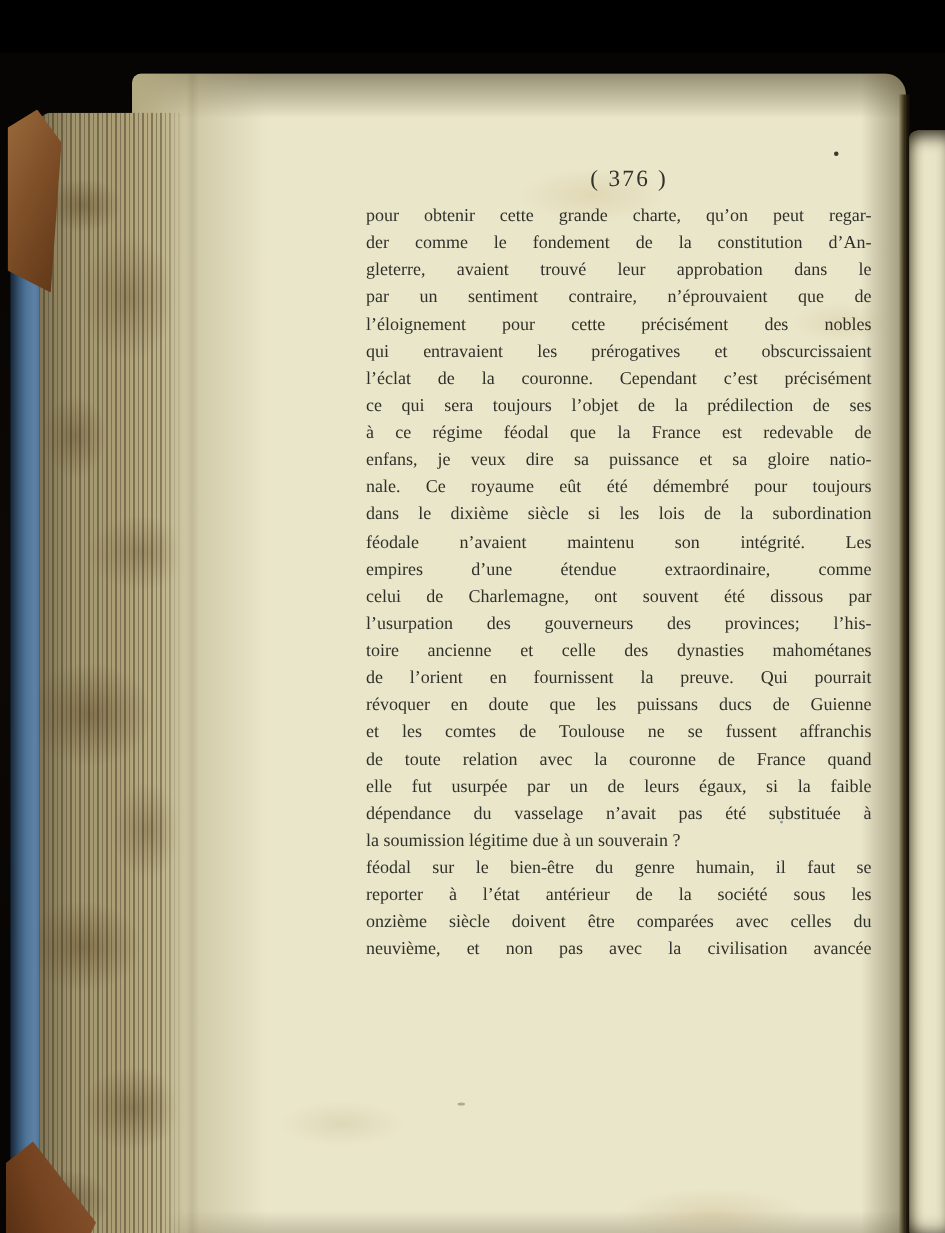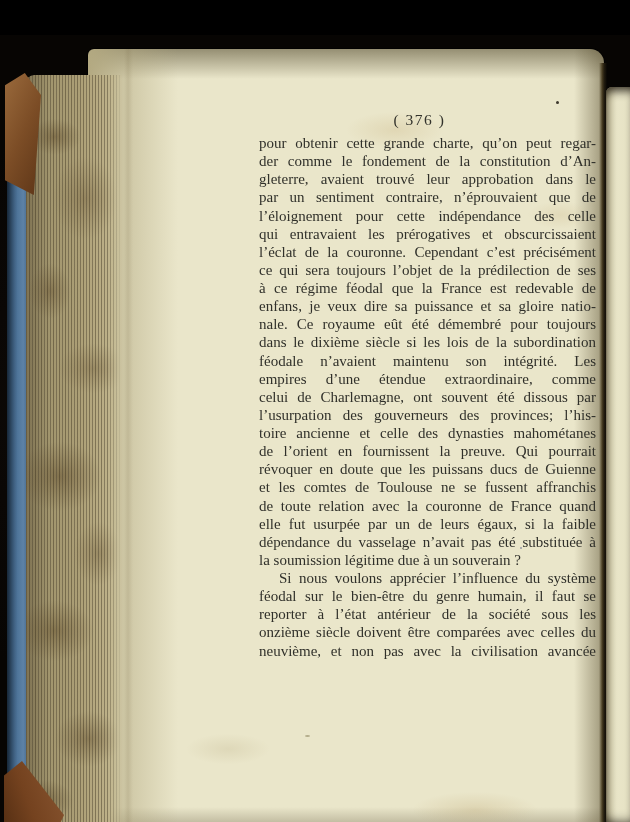--- a/index.html
+++ b/index.html
@@ -79,22 +79,22 @@
     background:linear-gradient(90deg,#d9d4b2 0%,#e9e5c8 45%,#e6e2c4 100%);
     border-radius:6px 0 0 8px;
     box-shadow:inset 8px 0 8px -6px rgba(60,50,28,.6), inset 0 10px 10px -6px rgba(20,15,8,.8), inset 0 -12px 12px -8px rgba(20,15,8,.85);
   }
   
   .page-number{
     position:absolute;left:251px;top:76px;width:337px;z-index:6;
     text-align:center;font-size:15.5px;letter-spacing:1.5px;color:#32322b;
   }
   .text-block{
-    position:absolute;left:259px;top:99px;width:337px;z-index:6;
-    font-size:15px;line-height:18.12px;color:#30302a;
+    position:absolute;left:244px;top:99px;width:337px;z-index:6;
+    font-size:12px;line-height:18.12px;color:#30302a;
   }
   .tline{text-align:justify;text-align-last:justify;}
   .tline.end{text-align-last:left;}
   .tline.indent{text-indent:20px;}
   
   .speck{position:absolute;border-radius:50%;z-index:6;}
   .speck.s1{left:556px;top:66px;width:3px;height:3px;background:#3d382c;}
   .speck.s2{left:305px;top:700px;width:5px;height:2px;background:rgba(110,100,60,.45);}
   .speck.s3{left:520px;top:512px;width:2px;height:2px;background:rgba(80,90,130,.55);}
 </style>
@@ -117,41 +117,40 @@
   <div class="gutter"></div>
   <div class="facing-page"></div>
 
   <div class="page-number">( 376 )</div>
 
   <div class="text-block">
     <div class="tline">pour obtenir cette grande charte, qu’on peut regar-</div>
     <div class="tline">der comme le fondement de la constitution d’An-</div>
     <div class="tline">gleterre, avaient trouvé leur approbation dans le</div>
     <div class="tline">par un sentiment contraire, n’éprouvaient que de</div>
-    <div class="tline">l’éloignement pour cette indépendance des celle</div>
+    <div class="tline">l’éloignement pour cette précisément des nobles</div>
     <div class="tline">qui entravaient les prérogatives et obscurcissaient</div>
     <div class="tline">l’éclat de la couronne. Cependant c’est précisément</div>
     <div class="tline">ce qui sera toujours l’objet de la prédilection de ses</div>
     <div class="tline">à ce régime féodal que la France est redevable de</div>
     <div class="tline">enfans, je veux dire sa puissance et sa gloire natio-</div>
     <div class="tline">nale. Ce royaume eût été démembré pour toujours</div>
     <div class="tline">dans le dixième siècle si les lois de la subordination</div>
     <div class="tline">féodale n’avaient maintenu son intégrité. Les</div>
     <div class="tline">empires d’une étendue extraordinaire, comme</div>
     <div class="tline">celui de Charlemagne, ont souvent été dissous par</div>
     <div class="tline">l’usurpation des gouverneurs des provinces; l’his-</div>
     <div class="tline">toire ancienne et celle des dynasties mahométanes</div>
     <div class="tline">de l’orient en fournissent la preuve. Qui pourrait</div>
     <div class="tline">révoquer en doute que les puissans ducs de Guienne</div>
     <div class="tline">et les comtes de Toulouse ne se fussent affranchis</div>
     <div class="tline">de toute relation avec la couronne de France quand</div>
     <div class="tline">elle fut usurpée par un de leurs égaux, si la faible</div>
     <div class="tline">dépendance du vasselage n’avait pas été substituée à</div>
     <div class="tline end">la soumission légitime due à un souverain ?</div>
-    <div class="tline indent">Si nous voulons apprécier l’influence du système</div>
     <div class="tline">féodal sur le bien-être du genre humain, il faut se</div>
     <div class="tline">reporter à l’état antérieur de la société sous les</div>
     <div class="tline">onzième siècle doivent être comparées avec celles du</div>
     <div class="tline">neuvième, et non pas avec la civilisation avancée</div>
   </div>
 
   <div class="speck s1"></div>
   <div class="speck s2"></div>
   <div class="speck s3"></div>
 

